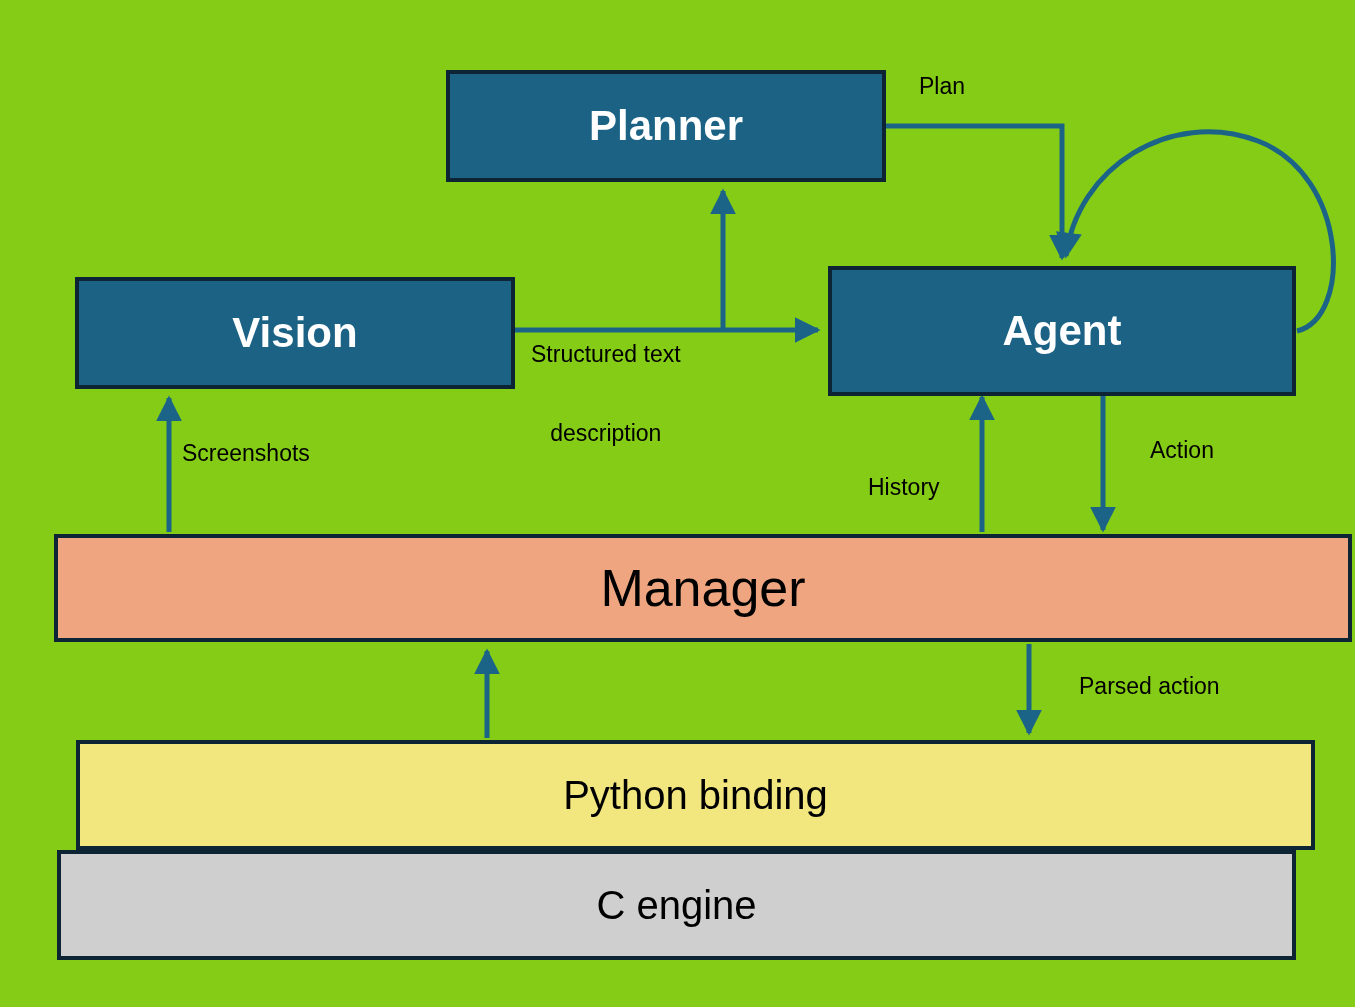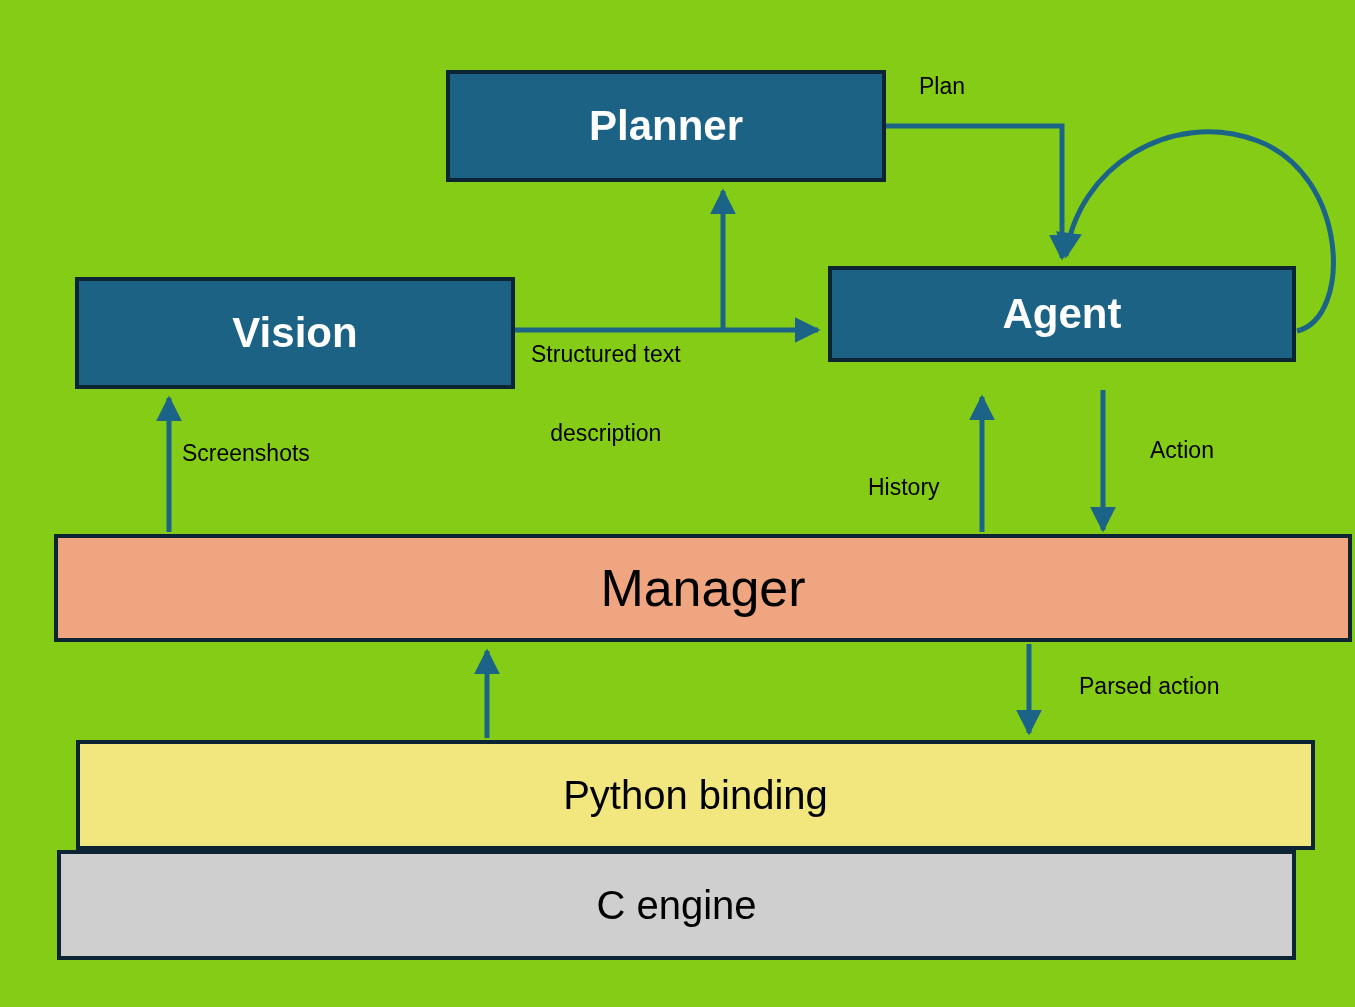--- a/index.html
+++ b/index.html
@@ -52,21 +52,21 @@
   #node-planner {
     left: 446px; top: 70px; width: 440px; height: 112px;
     font-size: 42px;
   }
   #node-vision {
     left: 63px; top: 277px; width: 440px; height: 112px;
     font-size: 42px;
     margin-left: 12px;
   }
   #node-agent {
-    left: 828px; top: 266px; width: 468px; height: 96px;
+    left: 828px; top: 266px; width: 468px; height: 130px;
     font-size: 42px;
   }
   #node-manager {
     left: 54px; top: 534px; width: 1298px; height: 108px;
     font-size: 52px;
   }
   #node-python {
     left: 57px; top: 740px; width: 1239px; height: 110px;
     font-size: 40px;
   }

